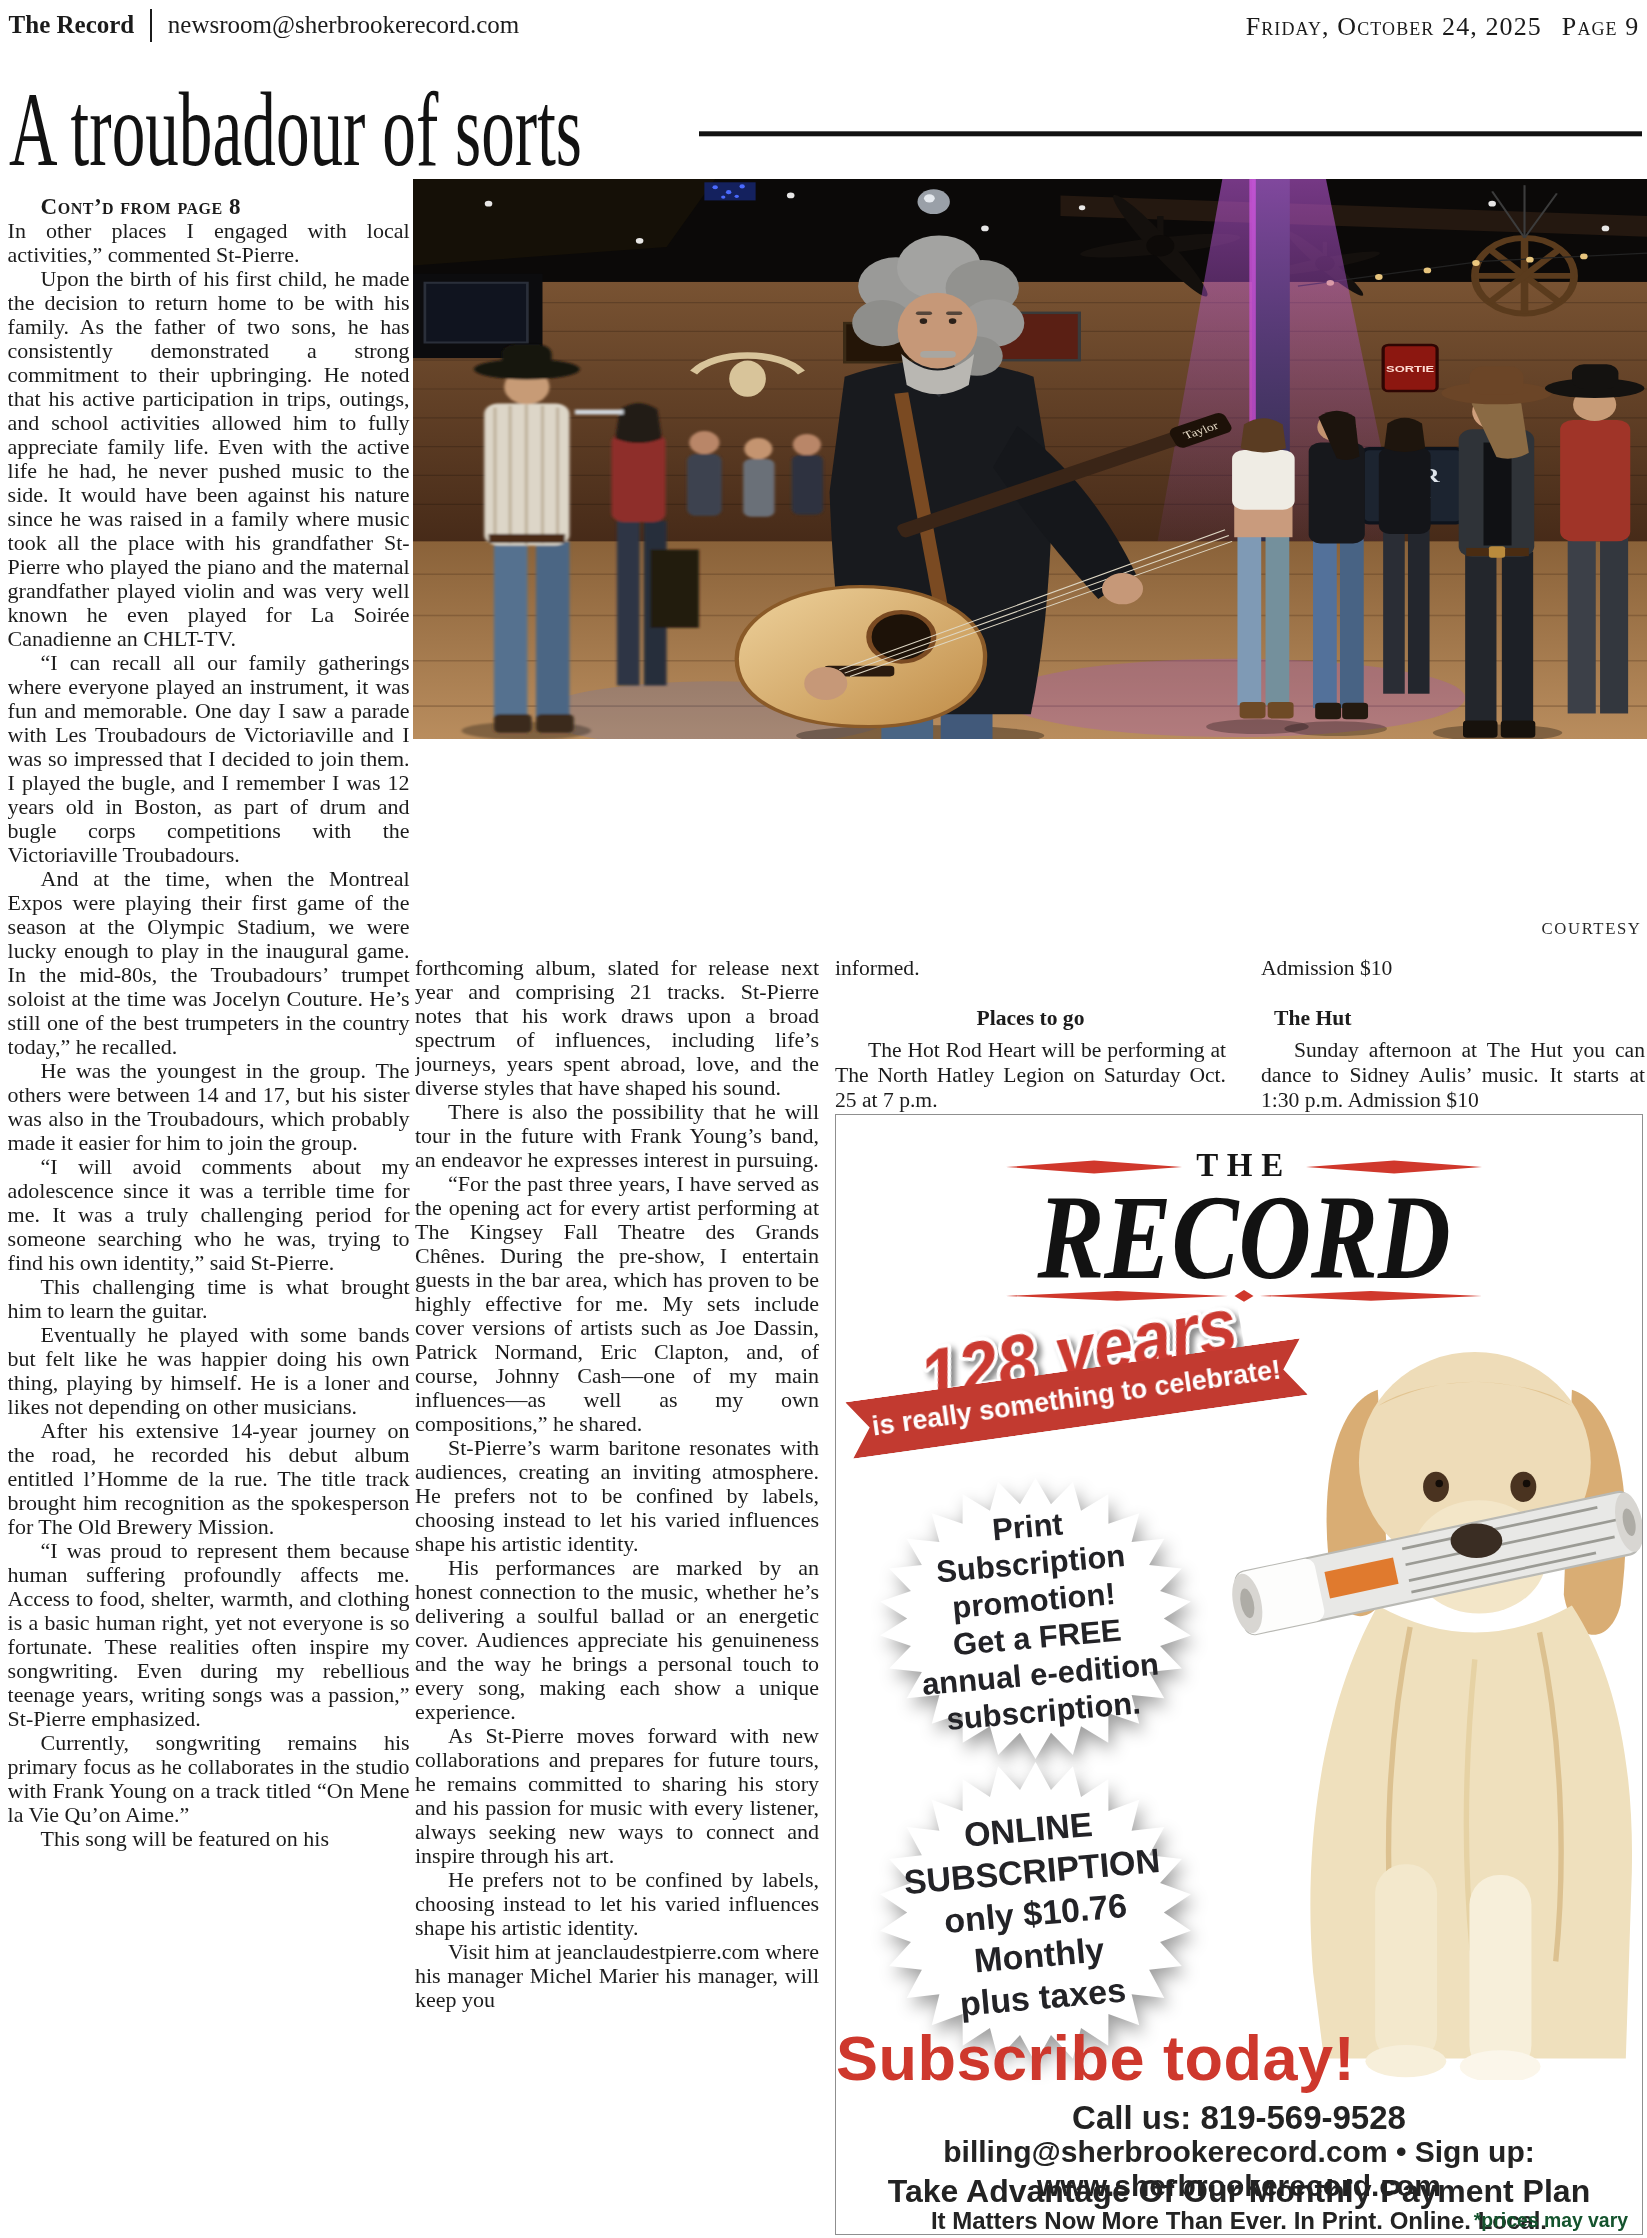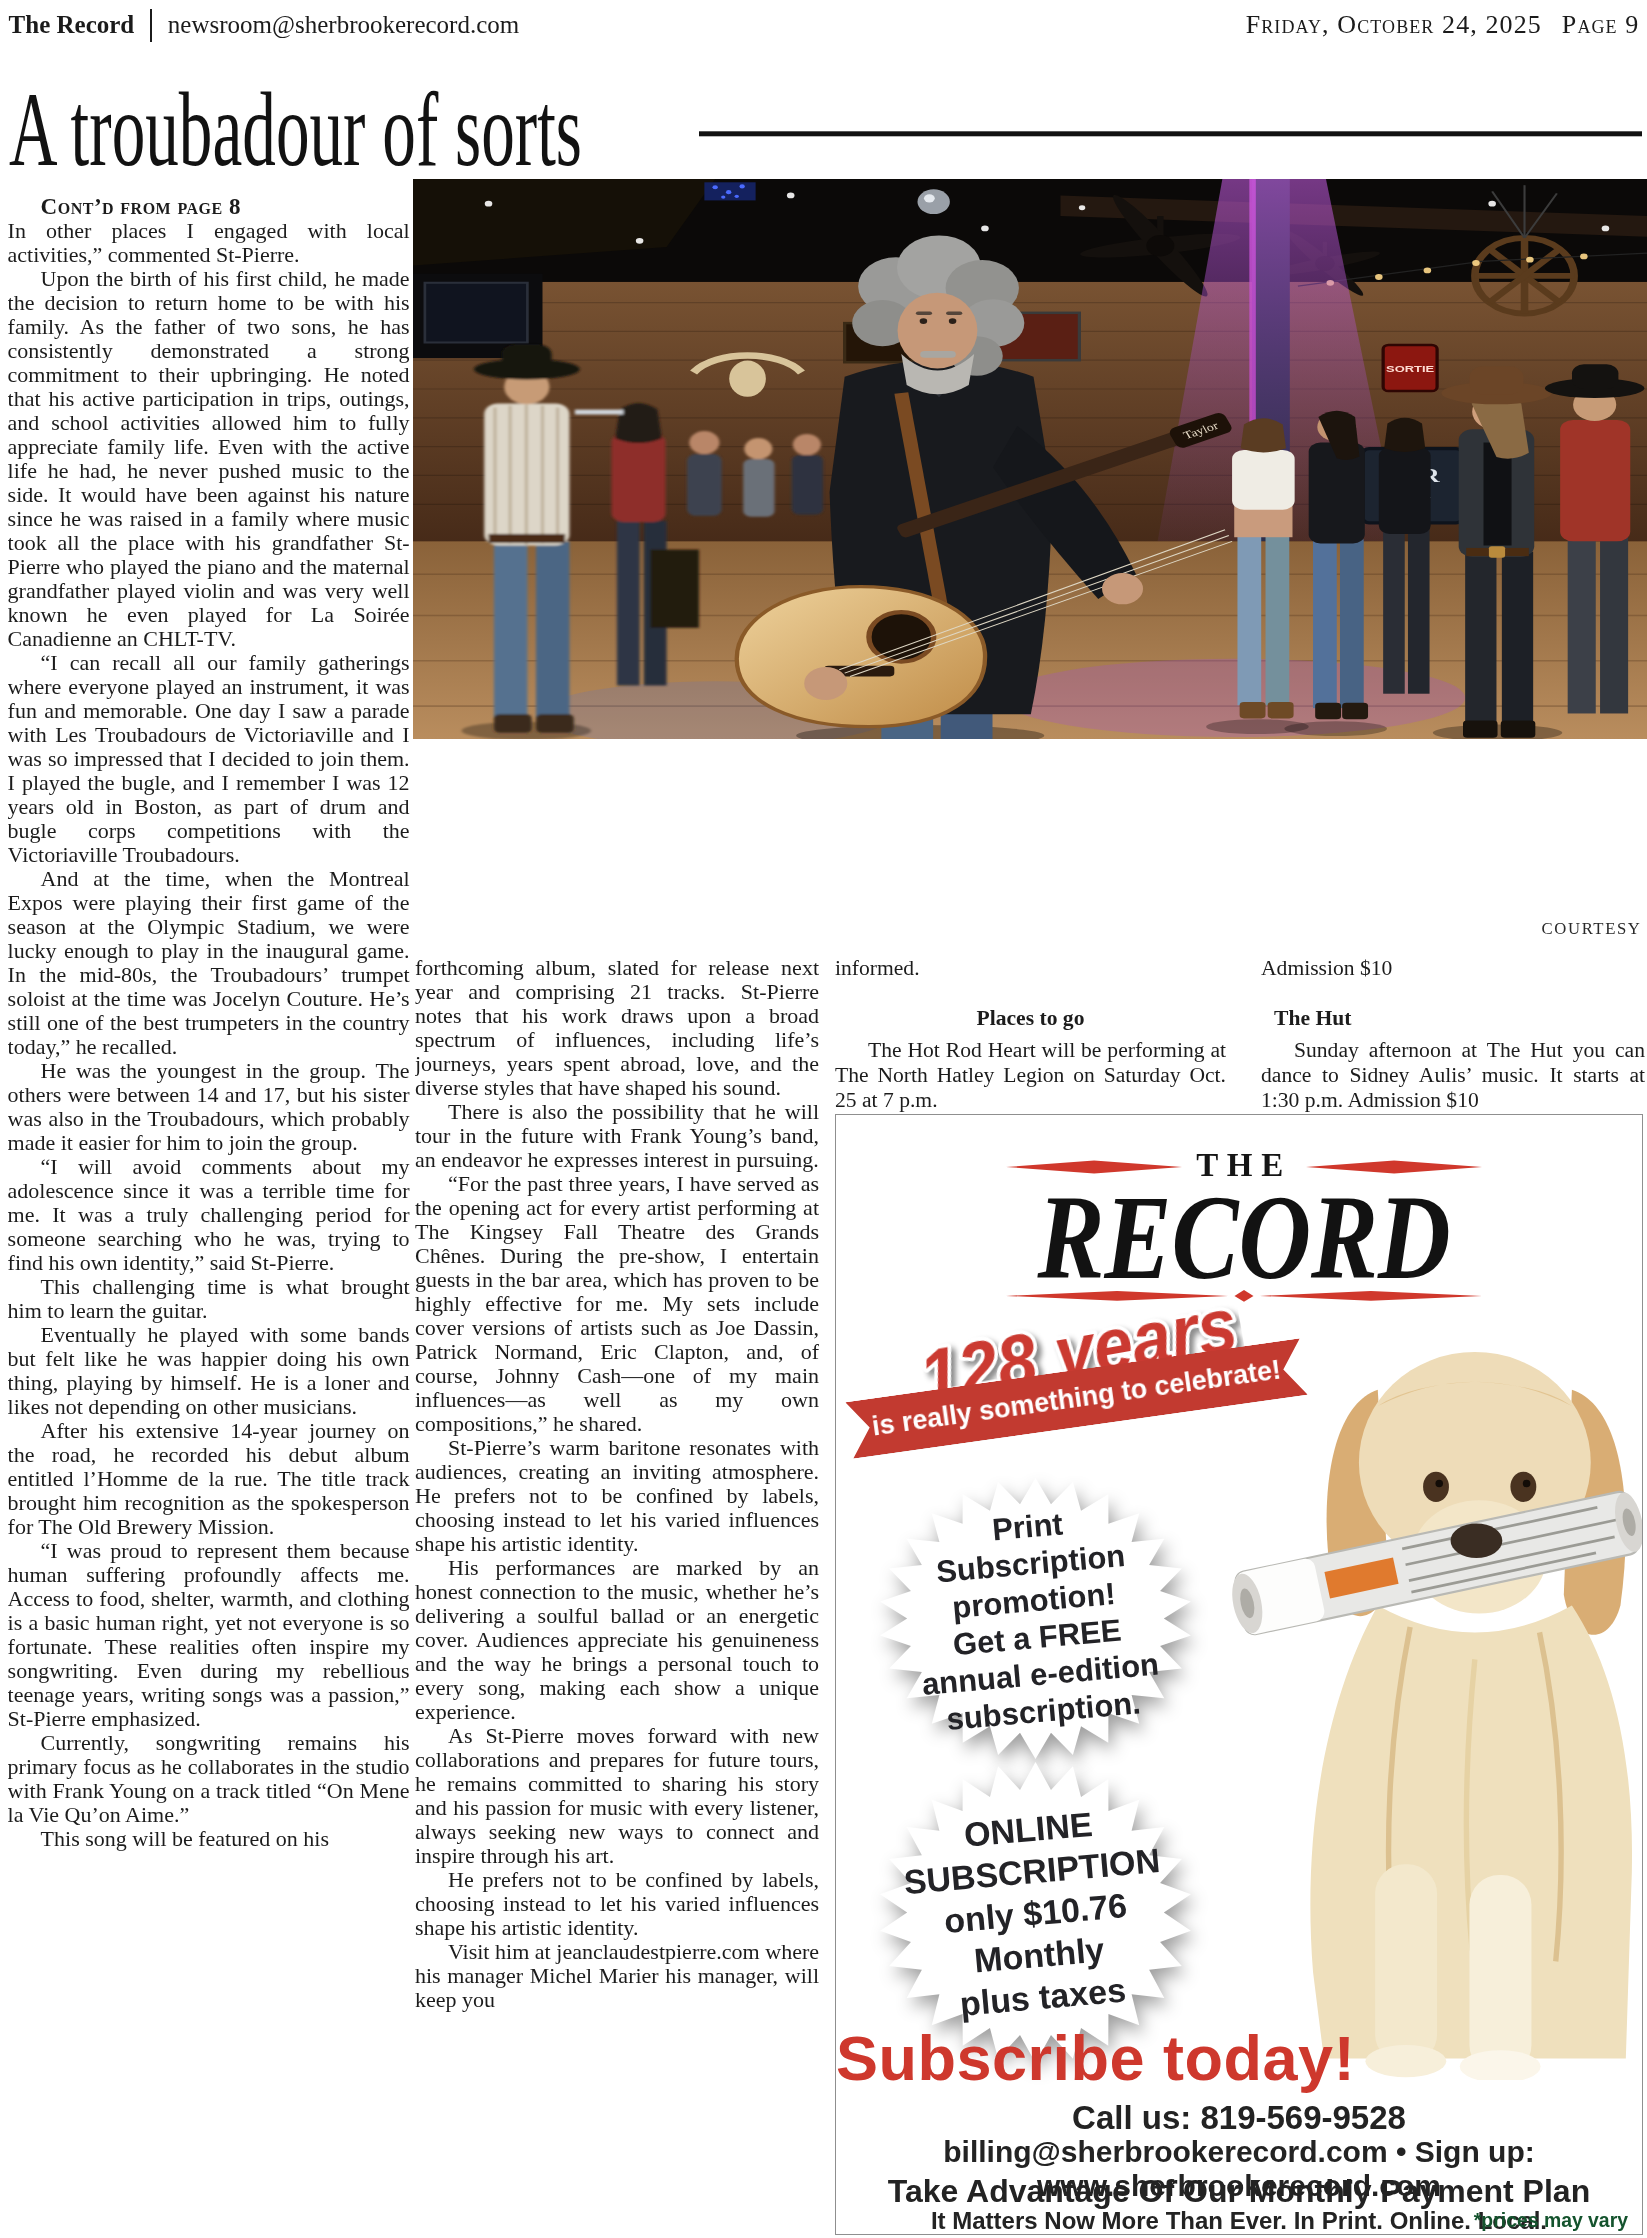--- a/index.html
+++ b/index.html
@@ -1,19 +1,19 @@
 <!DOCTYPE html>
 <html style="font-size:8.6px"><head>
 <meta charset="utf-8">
 <style>
   html,body{margin:0;padding:0;background:#e9e9e9;}
   .page{position:relative;width:1648px;height:2239px;background:#fff;font-family:"Liberation Serif",serif;color:#1b1b1b;overflow:hidden;}
 
   
-  .masthead{position:absolute;top:8.6px;left:8.6px;right:8.6px;display:flex;justify-content:space-between;align-items:center;}
+  .masthead{position:absolute;top:8.6px;left:8.6px;right:8.6px;display:flex;justify-content:space-between;align-items:flex-end;}
   .m-left{display:flex;align-items:center;gap:16px;}
   .m-name{font-weight:bold;font-size:25px;}
   .m-div{width:1.6px;height:33px;background:#1b1b1b;}
   .m-email{font-size:25px;}
   .m-right{font-variant:small-caps;font-size:26px;letter-spacing:1.1px;display:flex;gap:20px;}
 
   
   .headline-row{position:absolute;top:77px;left:8.6px;right:6.5px;display:flex;align-items:center;justify-content:center;}
   .headline-box{width:685px;overflow:visible;}
   h1.headline{margin:0;font-size:105px;line-height:1;font-weight:normal;white-space:nowrap;transform:scaleX(.64);transform-origin:left center;color:#121212;}

